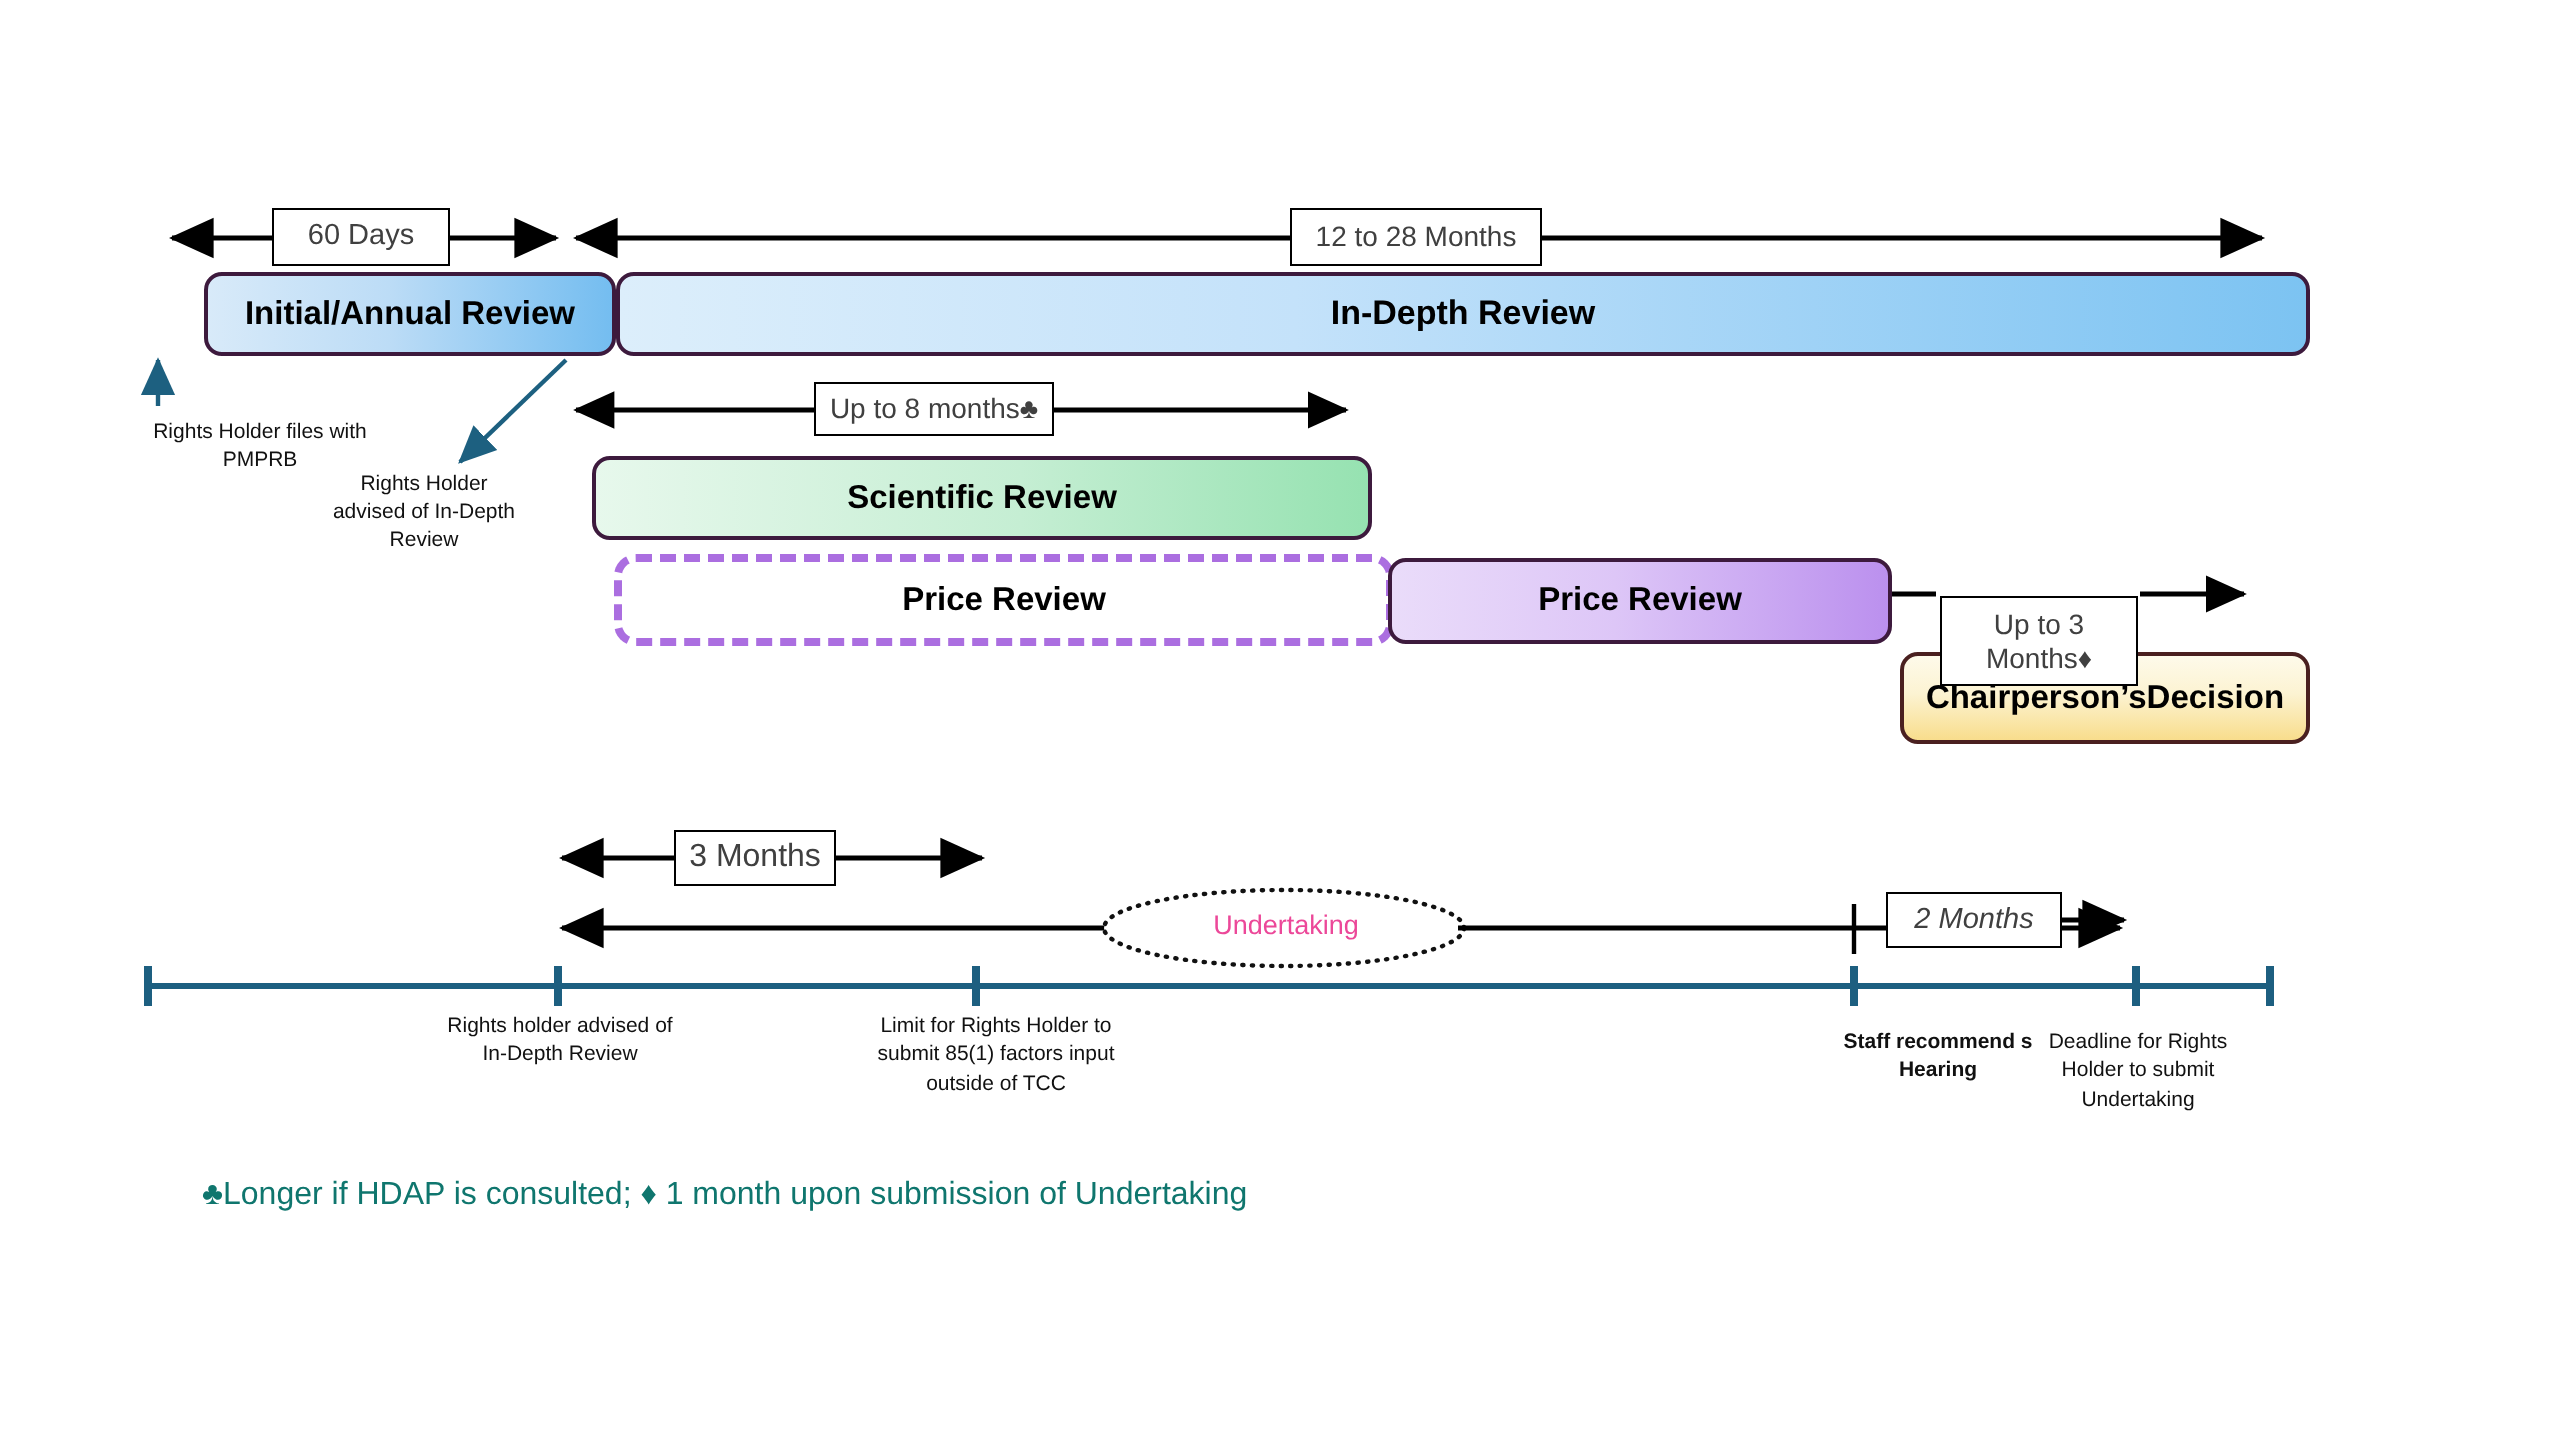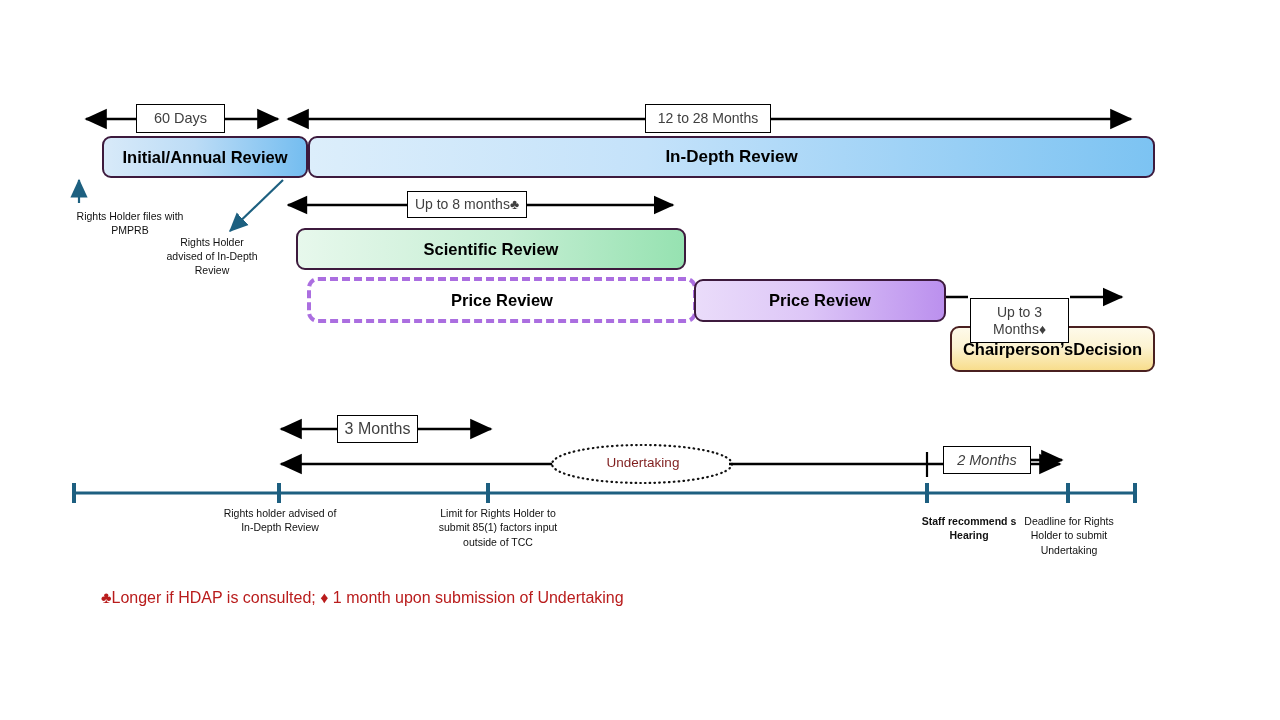--- a/index.html
+++ b/index.html
@@ -99,27 +99,27 @@
     text-align:center;
   }
   .tl-1{left:219px;top:506px;width:122px;}
   .tl-2{left:437px;top:506px;width:122px;}
   .tl-3{left:912px;top:514px;width:114px;font-weight:bold;}
   .tl-4{left:1010px;top:514px;width:118px;}
 
   
   .footnote{
     position:absolute;left:101px;top:589px;
-    font-size:16px;color:#b91c1c;
+    font-size:16px;color:#0f766e;
     white-space:nowrap;
   }
 
   .ellipse-label{
     position:absolute;left:560px;top:455px;width:166px;
-    text-align:center;font-size:13.5px;color:#7f1d1d;z-index:8;
+    text-align:center;font-size:13.5px;color:#ec4899;z-index:8;
   }
 </style>
 </head>
 <body>
 
 <svg id="diagram" viewBox="0 0 1280 720" xmlns="http://www.w3.org/2000/svg">
   <defs>
     <marker id="ah-black" markerWidth="9" markerHeight="9" refX="8" refY="4.5" orient="auto" markerUnits="strokeWidth">
       <path d="M0,0.6 L8.6,4.5 L0,8.4 Z" fill="#000000"></path>
     </marker>

